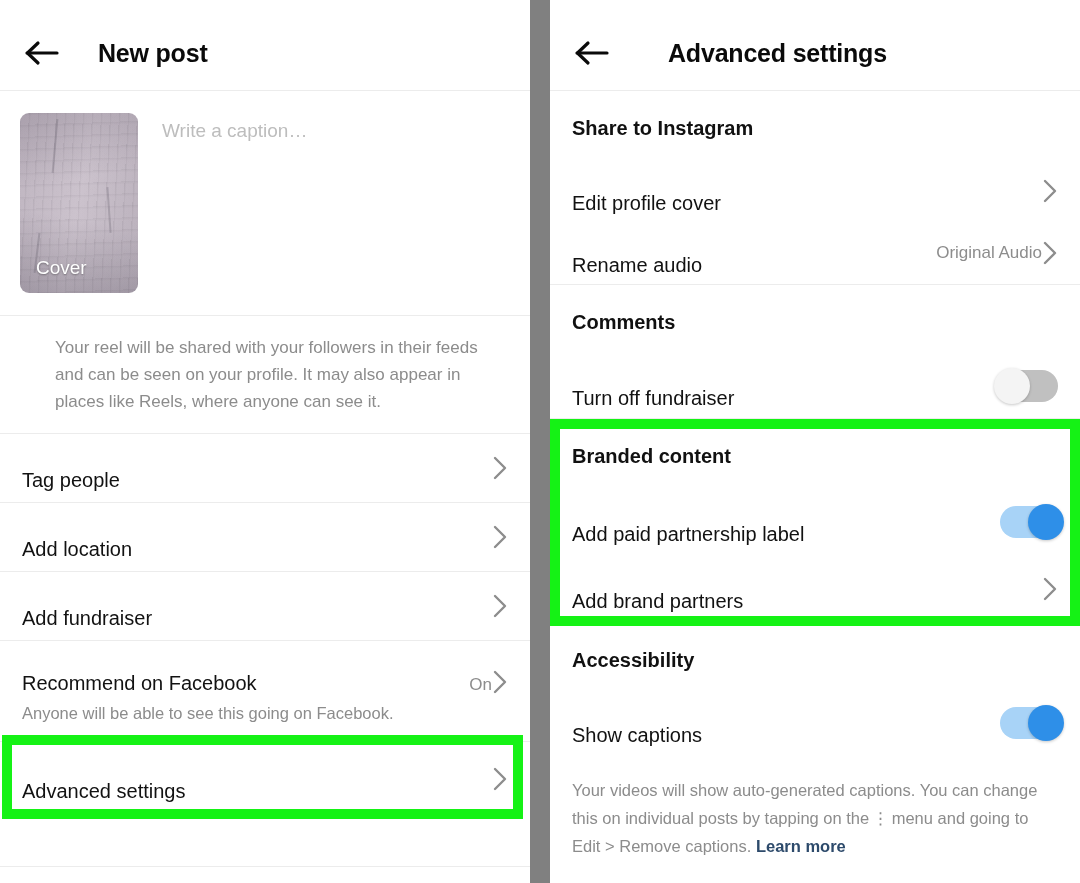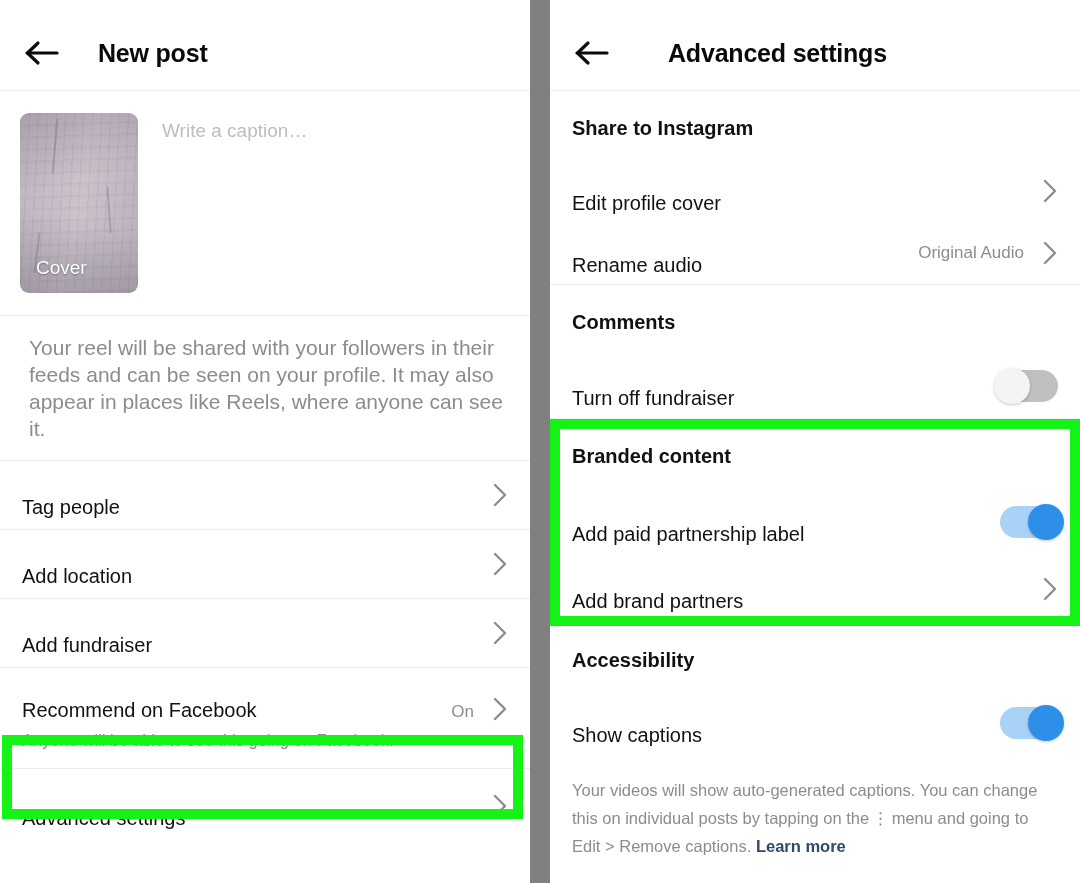--- a/index.html
+++ b/index.html
@@ -122,23 +122,24 @@
     margin-top: 7px;
     font-size: 19px;
     color: #bdbdbd;
     cursor: text;
     flex: 1 1 auto;
   }
 
   
   .info-block {
     padding: 18px 24px 18px 29px;
-    font-size: 21px;
+    font-size: 17px;
     line-height: 27px;
     color: #8c8c8c;
+    margin-left: 26px;
   }
 
   
   .row {
     position: relative;
     display: flex;
     align-items: center;
     height: 68px;
     padding: 0 22px;
     cursor: pointer;
@@ -146,21 +147,20 @@
   }
   .row .row-label {
     font-size: 20px;
     color: #121212;
     flex: 1 1 auto;
     margin-top: 25px;
   }
   .row .row-value {
     font-size: 17px;
     color: #8d8d8d;
-    margin-right: 18px;
   }
   .chevron { flex: 0 0 auto; display: flex; align-items: center; }
   .chevron svg { display: block; }
 
   .row-sub {
     padding: 0 22px 16px 22px;
     font-size: 16.5px;
     color: #8c8c8c;
     line-height: 24px;
     background: #ffffff;

